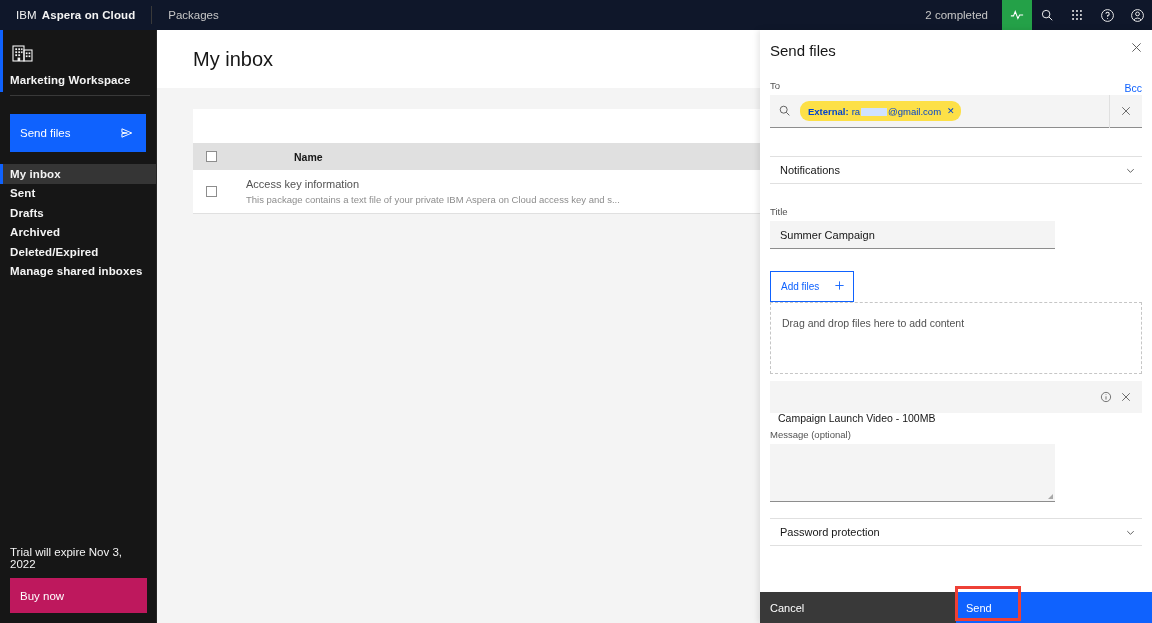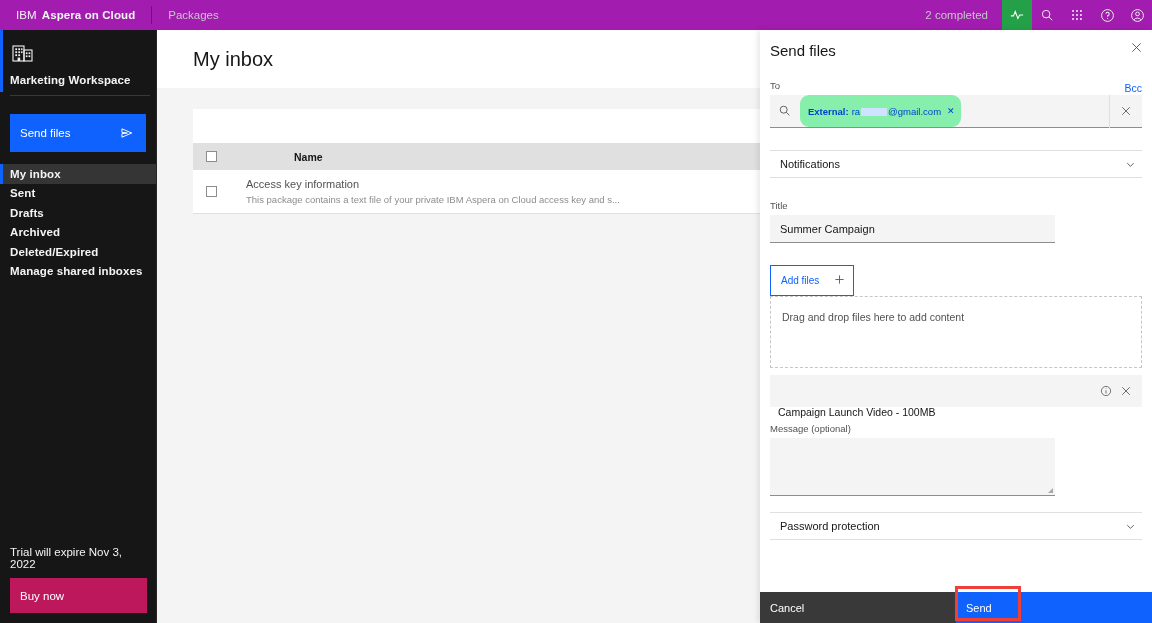--- a/index.html
+++ b/index.html
@@ -7,21 +7,21 @@
     width: 1152px; height: 623px;
     font-family: "Liberation Sans", sans-serif;
     background: #ffffff;
     overflow: hidden;
   }
   #root { position: relative; width: 1152px; height: 623px; }
 
   
   .topbar {
     position: absolute; top: 0; left: 0; width: 1152px; height: 30px;
-    background: #a21caf; display: flex; align-items: center;
+    background: #0f172a; display: flex; align-items: center;
   }
   .brand {
     display: flex; align-items: center; height: 30px;
     padding: 0 16px; font-size: 11.5px; color: #f4f4f4; letter-spacing: .1px;
   }
   .brand .ibm { font-weight: 400; margin-right: 5px; }
   .brand .prod { font-weight: 700; }
   .topdiv { width: 1px; height: 18px; background: #393939; }
   .topnav {
     display: flex; align-items: center; height: 30px; padding: 0 16px;
@@ -134,22 +134,22 @@
 
   .to-row { display: flex; align-items: center; justify-content: space-between; margin-top: 10px; }
   .bcc { font-size: 10.5px; color: #0f62fe; cursor: pointer; }
 
   .to-field {
     height: 33px; background: #f4f4f4; border-bottom: 1px solid #8d8d8d;
     display: flex; align-items: center; padding-left: 8px;
   }
   .to-search { width: 14px; height: 14px; color: #525252; display: flex; margin-right: 8px; }
   .chip {
-    display: inline-flex; align-items: center; height: 32px;
-    background: #86efac; border-radius: 9px; padding: 0 6px 0 8px;
+    display: inline-flex; align-items: center; height: 20px;
+    background: #fde047; border-radius: 9px; padding: 0 6px 0 8px;
     font-size: 9.5px; color: #0043ce; white-space: nowrap; justify-content: flex-end;
   }
   .chip b { font-weight: 700; margin-right: 3px; }
   .chip .redact {
     display: inline-block; width: 26px; height: 8px; background: #d0e2ff;
     border-radius: 1px; margin: 0 1px; position: relative; top: 1px;
     box-shadow: inset 0 0 0 1px #d0e2ff;
   }
   .chip-x { margin-left: 6px; font-size: 9px; cursor: pointer; color: #0043ce; }
   .to-clear {
@@ -399,21 +399,21 @@
           <span class="chip-x">✕</span>
         </span>
         <span class="to-clear">
           <svg width="10" height="10" viewBox="0 0 12 12" stroke="#525252" stroke-width="1">
             <line x1="1.5" y1="1.5" x2="10.5" y2="10.5"></line>
               <line x1="10.5" y1="1.5" x2="1.5" y2="10.5"></line>
           </svg>
         </span>
       </div>
 
-      <div class="accordion" style="margin-top:22px;">
+      <div class="accordion" style="margin-top:28px;">
         <span>Notifications</span>
         <span class="chev">
           <svg width="11" height="11" viewBox="0 0 12 12" fill="none" stroke="#525252" stroke-width="1">
             <polyline points="2.5,4.5 6,8 9.5,4.5"></polyline>
           </svg>
         </span>
       </div>
 
       <div class="fieldlabel" style="margin-top:22px;">Title</div>
       <div class="title-input">Summer Campaign</div>

